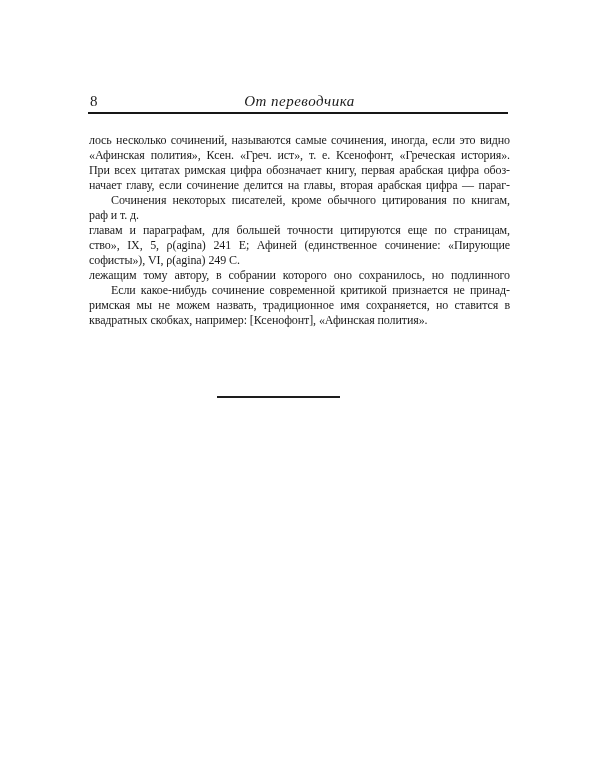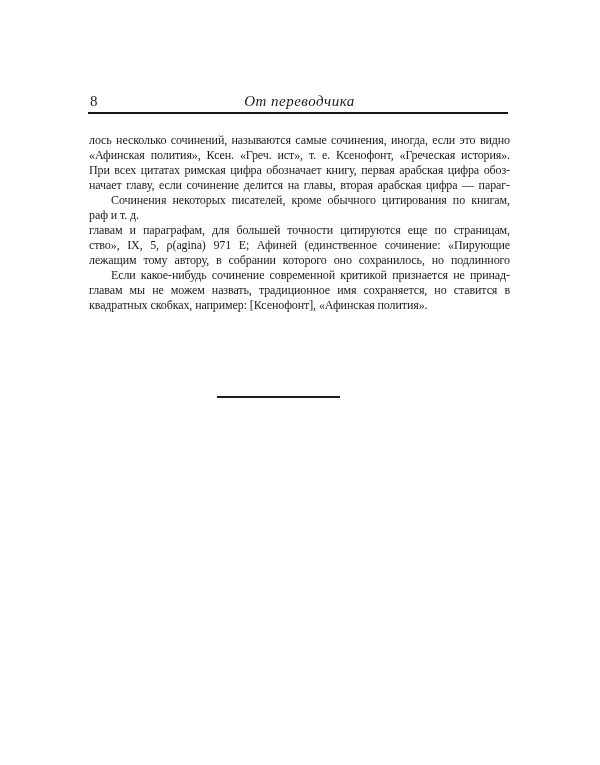--- a/index.html
+++ b/index.html
@@ -73,22 +73,23 @@
   <div class="header-rule"></div>
 
   <div class="textblock" id="textblock">
       <div class="line">лось несколько сочинений, называются самые сочинения, иногда, если это видно</div>
       <div class="line">«Афинская полития», Ксен. «Греч. ист», т. е. Ксенофонт, «Греческая история».</div>
       <div class="line">При всех цитатах римская цифра обозначает книгу, первая арабская цифра обоз-</div>
       <div class="line">начает главу, если сочинение делится на главы, вторая арабская цифра — параг-</div>
       <div class="line indent">Сочинения некоторых писателей, кроме обычного цитирования по книгам,</div>
       <div class="line end">раф и т. д.</div>
       <div class="line">главам и параграфам, для большей точности цитируются еще по страницам,</div>
-      <div class="line">ство», IX, 5, ρ(agina) 971 E; Афиней (единственное сочинение: «Пирующие</div>
+      <div class="line">ство», IX, 5, ρ(agina) 241 E; Афиней (единственное сочинение: «Пирующие</div>
+      <div class="line end">софисты»), VI, ρ(agina) 249 C.</div>
       <div class="line">лежащим тому автору, в собрании которого оно сохранилось, но подлинного</div>
       <div class="line indent">Если какое-нибудь сочинение современной критикой признается не принад-</div>
-      <div class="line">главам мы не можем назвать, традиционное имя сохраняется, но ставится в</div>
+      <div class="line">римская мы не можем назвать, традиционное имя сохраняется, но ставится в</div>
       <div class="line end">квадратных скобках, например: [Ксенофонт], «Афинская полития».</div>
     </div>
 
   <div class="separator"></div>
 
 </div>
 
 </body></html>

